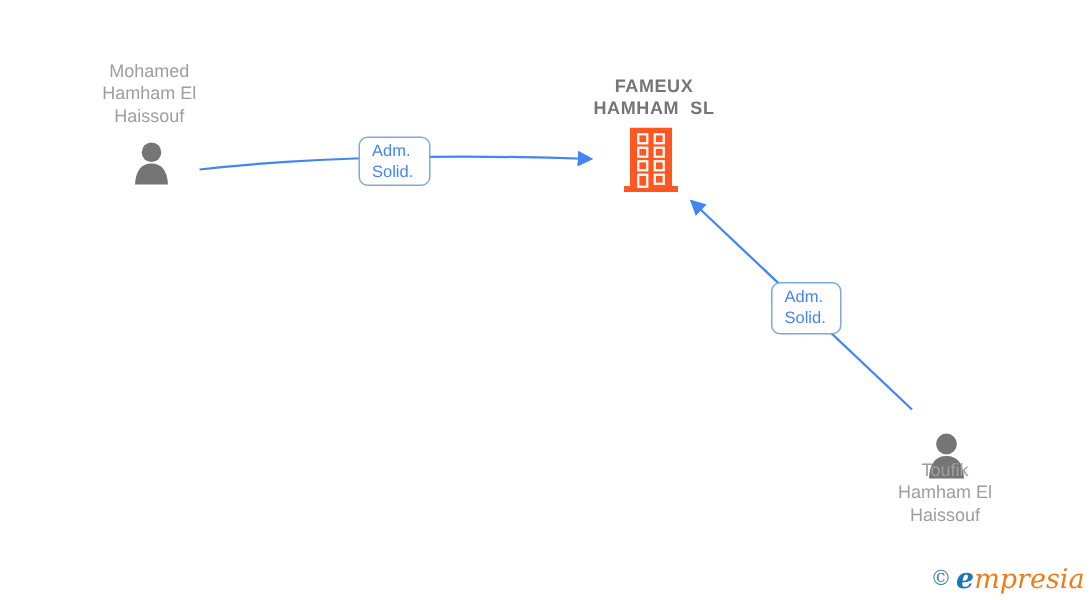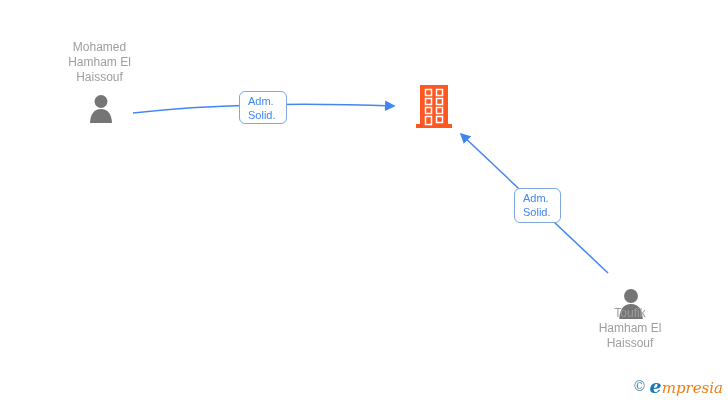--- a/index.html
+++ b/index.html
@@ -73,21 +73,21 @@
     vertical-align: 2px;
     margin-right: 3px;
   }
   .brand-e {
     color: #1b77b8;
     font-size: 19px;
     font-weight: bold;
   }
   .brand-rest {
     color: #ee7d18;
-    font-size: 15px;
+    font-size: 18px;
   }
 </style>
 </head>
 <body>
 
 <div class="canvas">
 
   <svg class="edges-layer" width="728" height="400" viewBox="0 0 728 400">
     <defs>
       <marker id="arrowhead" viewBox="0 0 10 10" refX="8.5" refY="5" markerWidth="7" markerHeight="7" orient="auto-start-reverse">
@@ -103,20 +103,24 @@
     <div>Hamham El</div>
     <div>Haissouf</div>
   </div>
   <div class="icon" id="icon-person-left">
     <svg viewBox="0 0 28 30">
       <circle cx="14" cy="7.5" r="6.5" fill="#757575"></circle>
       <path d="M14,15 C7,15 3.5,20 3,29 L25,29 C24.5,20 21,15 14,15 Z" fill="#757575"></path>
     </svg>
   </div>
 
+  <div class="node-label company-label" id="label-company">
+    <div>FAMEUX</div>
+    <div class="pre">HAMHAM  SL</div>
+  </div>
   <div class="icon" id="icon-company">
     <svg viewBox="0 0 36 43">
       <rect x="0" y="39" width="36" height="4" fill="#ff5722"></rect>
       <rect x="4" y="0" width="28" height="39" fill="#ff5722"></rect>
       <g fill="none" stroke="#ffffff" stroke-width="1.5">
         <rect x="9.5" y="4.5" width="6" height="6"></rect>
         <rect x="20.5" y="4.5" width="6" height="6"></rect>
         <rect x="9.5" y="13.5" width="6" height="6"></rect>
         <rect x="20.5" y="13.5" width="6" height="6"></rect>
         <rect x="9.5" y="22.5" width="6" height="6"></rect>

